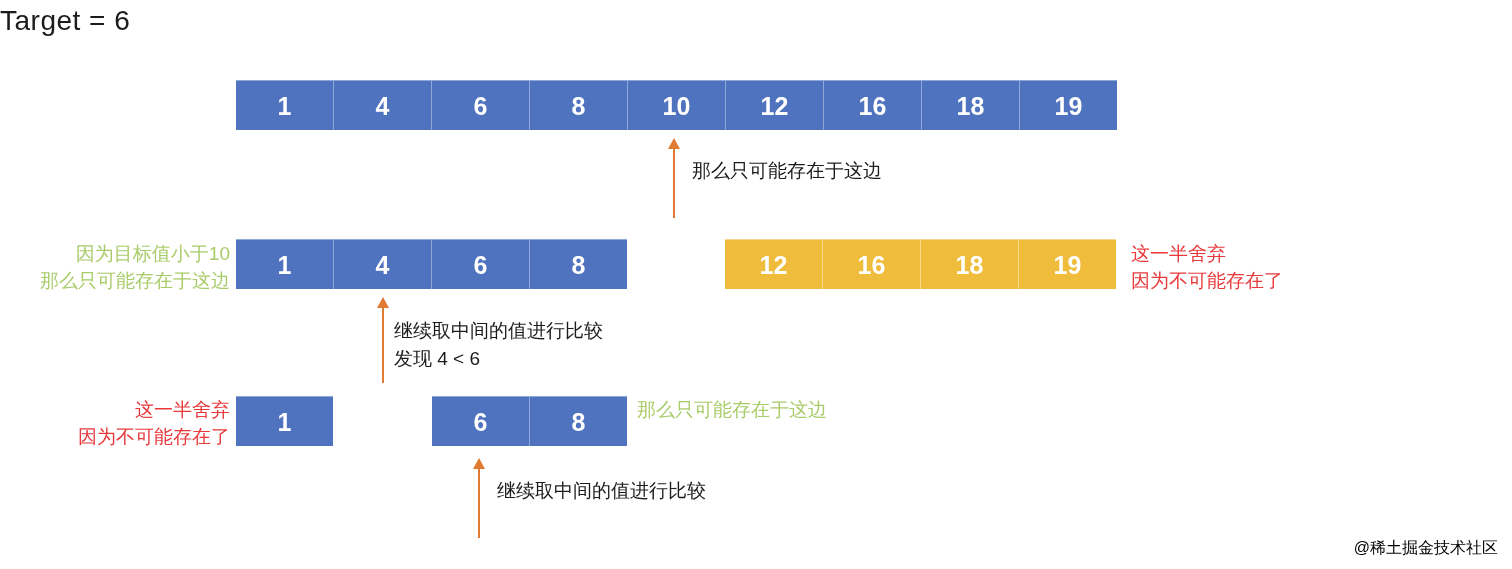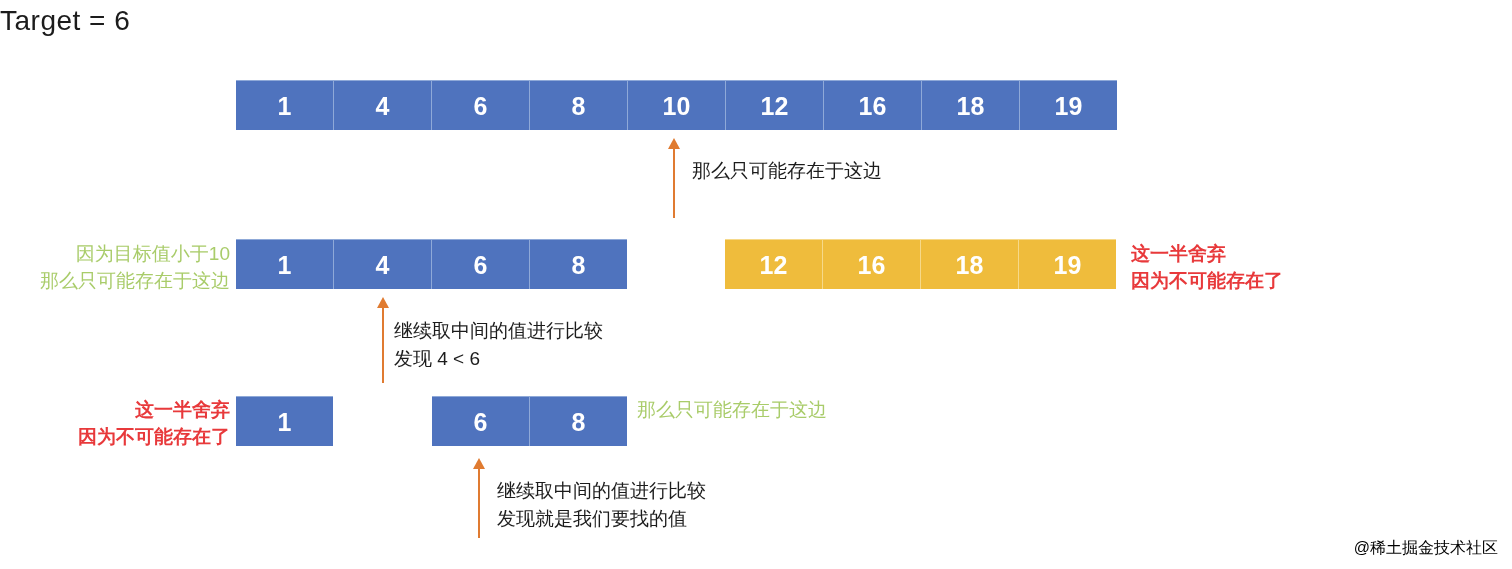--- a/index.html
+++ b/index.html
@@ -92,21 +92,21 @@
   }
   .note div { white-space: nowrap; }
 
   .side-note {
     position: absolute;
     font-size: 19px;
     line-height: 27px;
     white-space: nowrap;
   }
   .side-note.green { color: #A9CC6A; }
-  .side-note.red   { color: #E8393B; font-weight: bold; }
+  .side-note.red   { color: #E8393B; }
   .side-note.align-right { text-align: right; }
   .side-note.align-left  { text-align: left; }
 
   
   .watermark {
     position: absolute;
     right: 14px;
     bottom: 10px;
     font-size: 16px;
     color: #000000;
@@ -183,18 +183,17 @@
     <div>那么只可能存在于这边</div>
   </div>
 
   <div class="arrow" style="left:473px; top:458px; height:80px;">
     <div class="head"></div>
     <div class="shaft"></div>
   </div>
 
   <div class="note" style="left:497px; top:477px;">
     <div>继续取中间的值进行比较</div>
-    <div>发现就是我们要找的值</div>
   </div>
 
   <div class="watermark">@稀土掘金技术社区</div>
 
 </div>
 
 </body></html>

